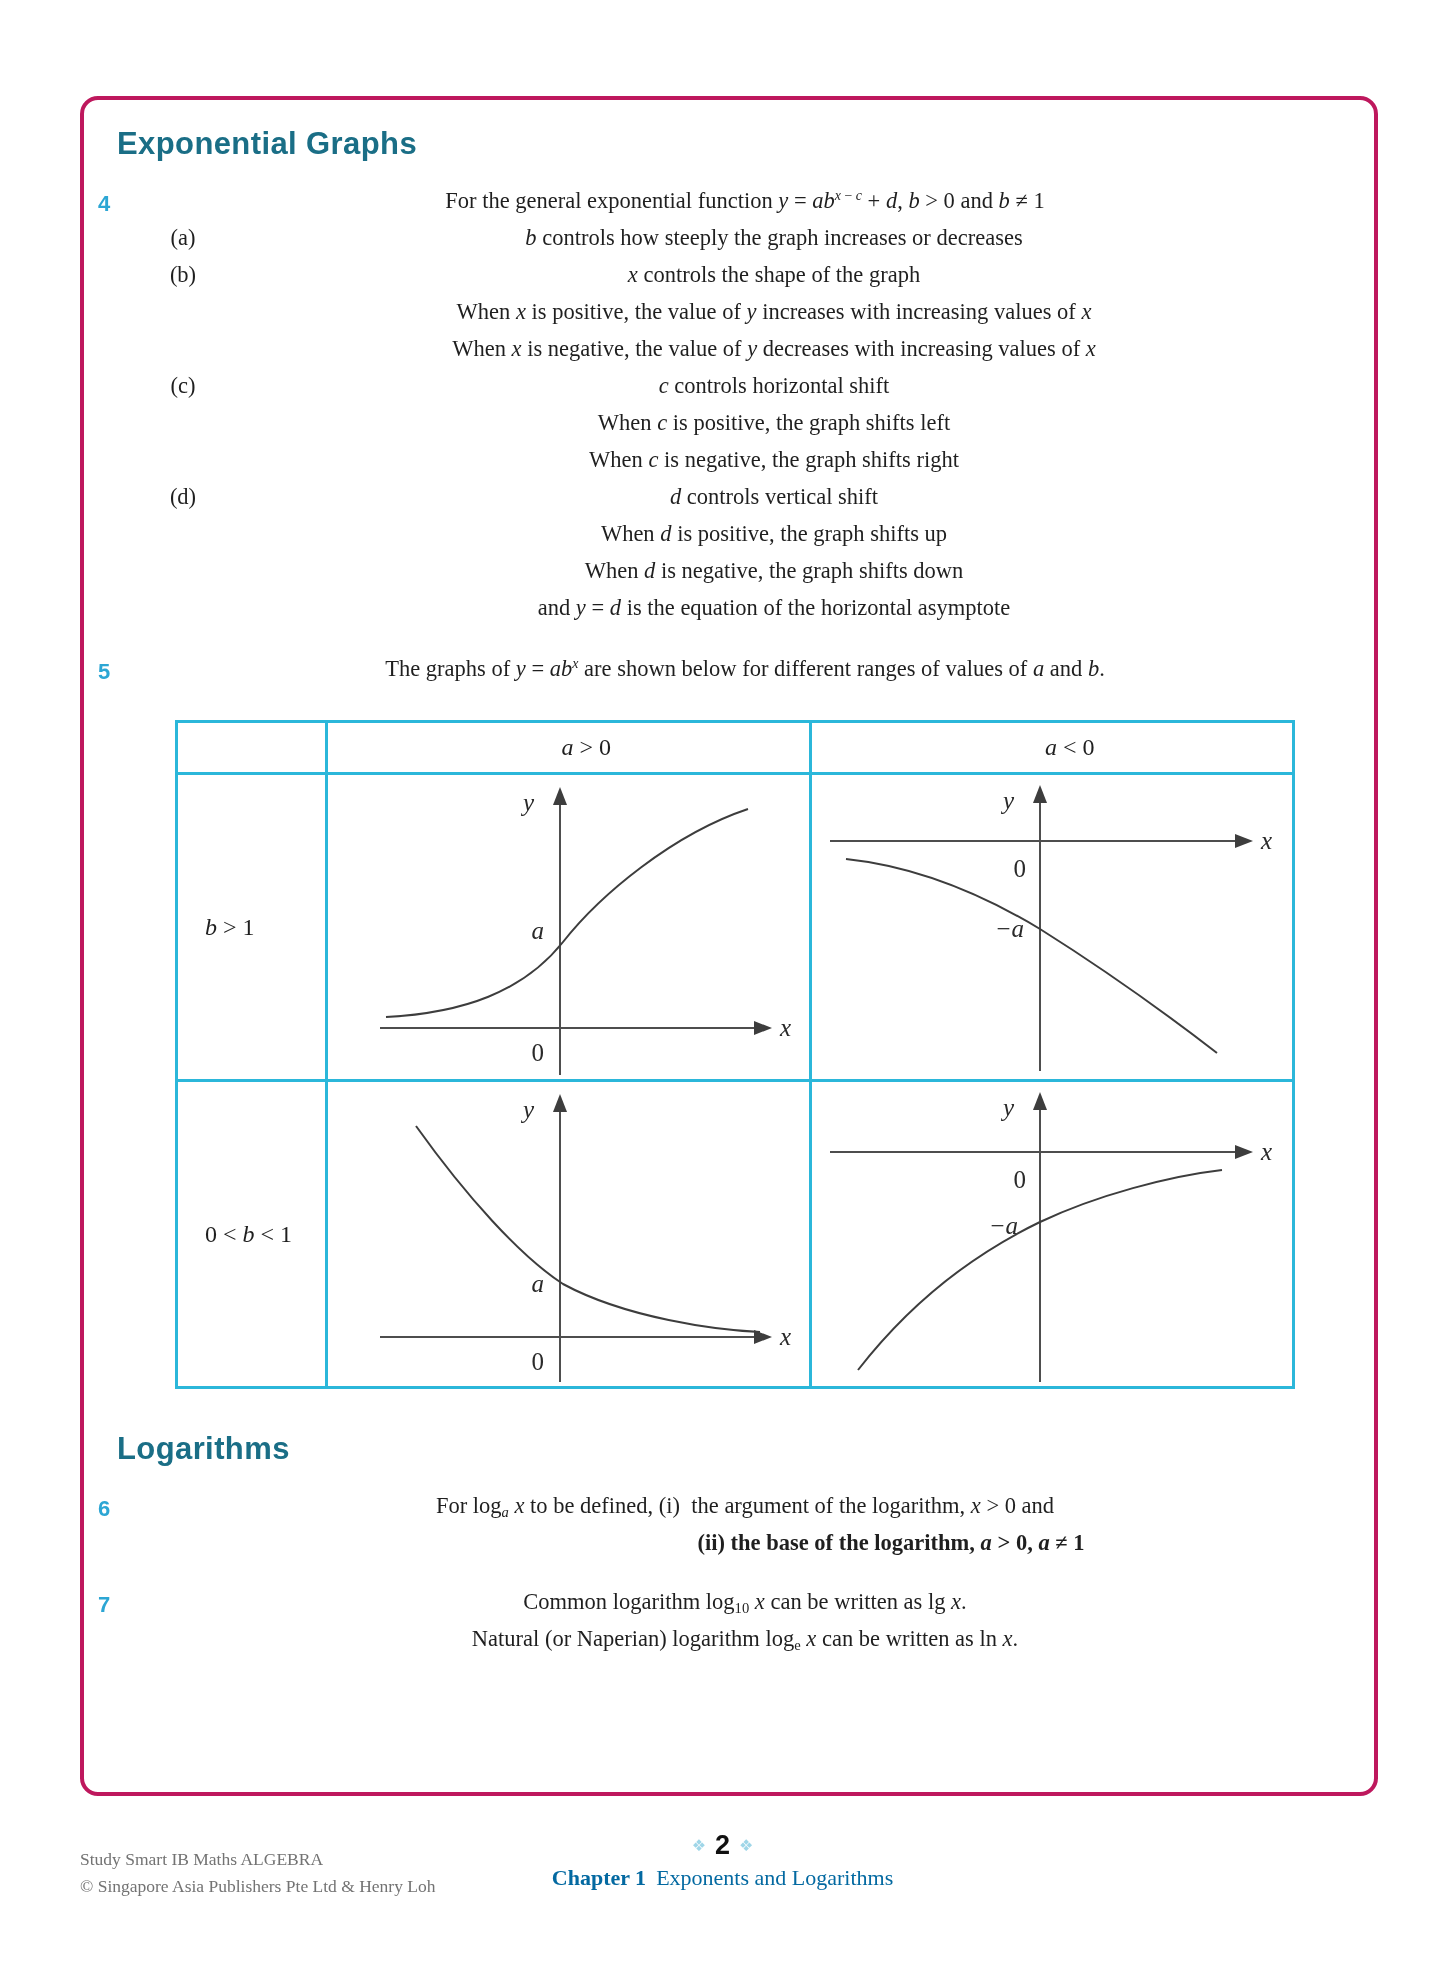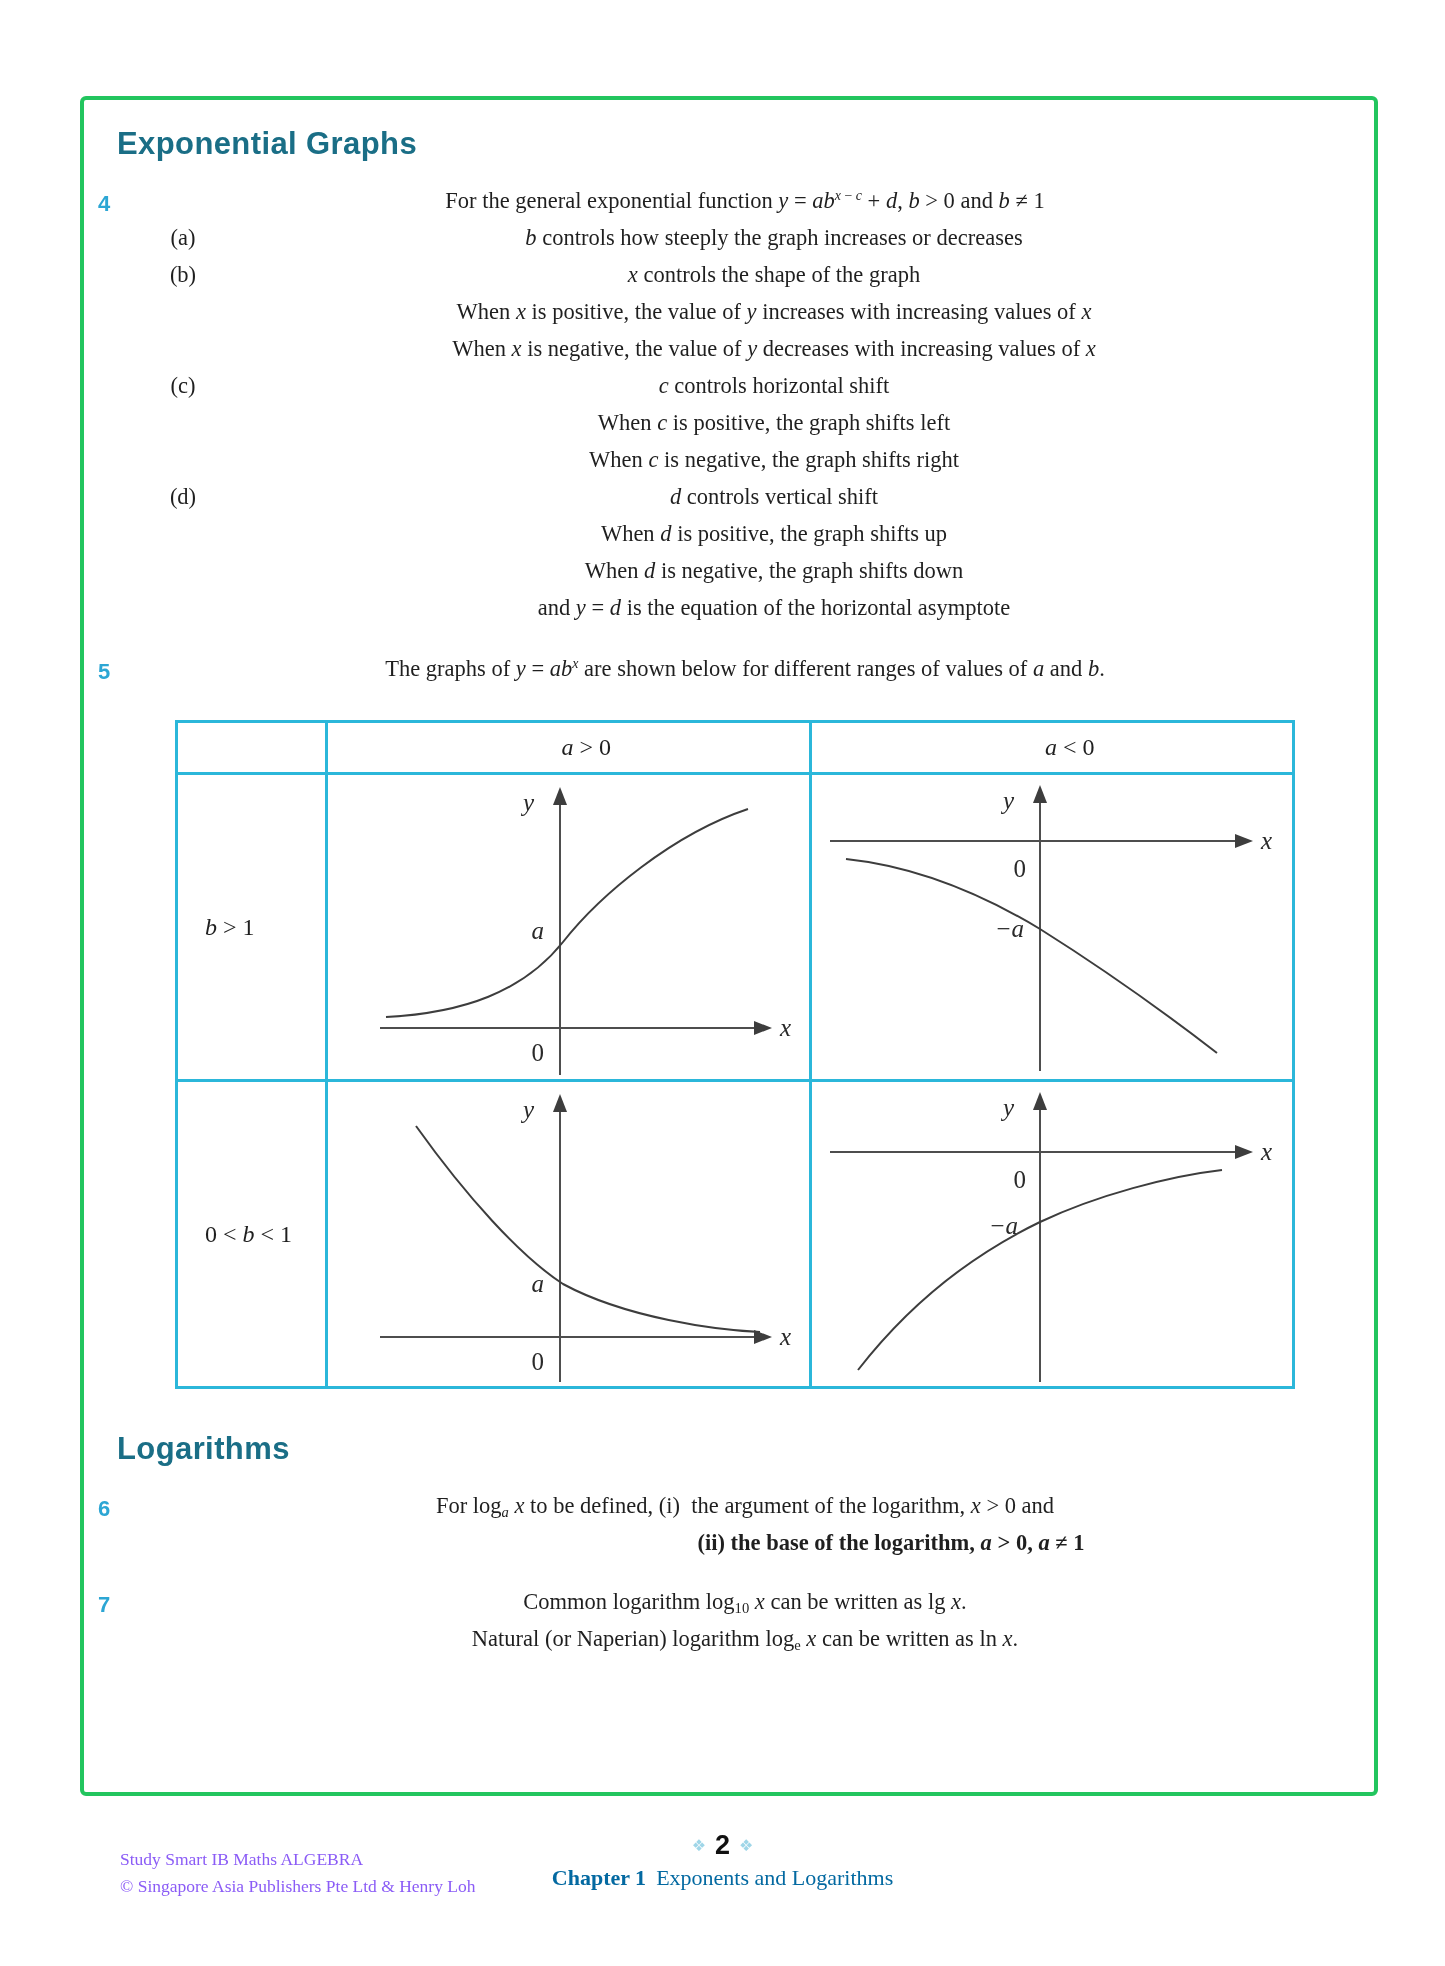--- a/index.html
+++ b/index.html
@@ -2,21 +2,21 @@
 <html><head>
 <meta charset="utf-8">
 <style>
   * { margin:0; padding:0; box-sizing:border-box; }
   body {
     width:1445px; height:1966px; position:relative; background:#ffffff;
     font-family:"Liberation Serif", serif; color:#1f1f1f; overflow:hidden;
   }
   .frame {
     position:absolute; left:80px; top:96px; width:1298px; height:1700px;
-    border:4px solid #22c55e; border-radius:6px; background:#ffffff;
+    border:4px solid #be185d; border-radius:18px; background:#ffffff;
     padding:26px 30px 0 14px;
   }
   .section-heading {
     font-family:"Liberation Sans", sans-serif; font-weight:bold;
     color:#1a6e86; font-size:31px; letter-spacing:0.4px;
     margin:0 0 20px 19px;
   }
   .section-heading.second { margin-top:42px; }
   .item { display:flex; font-size:22.5px; line-height:37px; color:#1f1f1f; }
   .item-num {
@@ -45,21 +45,21 @@
   .label-cell { padding-left:27px; font-size:24px; }
   .graph-cell { height:307px; padding:0; text-align:center; vertical-align:middle; }
   .graph-cell svg { display:block; margin:2px auto 0 auto; }
   .g-axis { stroke:#4e4e4e; stroke-width:2; }
   .g-curve { stroke:#3d3d3d; stroke-width:2; fill:none; }
   .g-arrow { fill:#3d3d3d; stroke:none; }
   .g-lab { font-family:"Liberation Serif", serif; font-size:25px; fill:#2a2a2a; font-style:italic; }
   .g-num { font-family:"Liberation Serif", serif; font-size:25px; fill:#2a2a2a; }
   .footer-left {
     position:absolute; left:80px; top:1846px; font-size:17.5px;
-    color:#8b5cf6; line-height:27px;margin-left:40px;
+    color:#737373; line-height:27px;
   }
   .footer-center { position:absolute; left:0; right:0; top:1830px; text-align:center; }
   .page-num-line { font-size:27px; line-height:30px; }
   .page-num { font-family:"Liberation Sans", sans-serif; font-weight:bold; color:#111; }
   .orn { color:#9fd6e8; font-size:16px; vertical-align:3px; margin:0 9px; font-family:"DejaVu Sans", sans-serif; }
   .chapter-line { font-size:22px; margin-top:4px; color:#0369a1; }
   .chapter-label { font-weight:bold; margin-right:10px; }
 </style>
 </head>
 <body>

